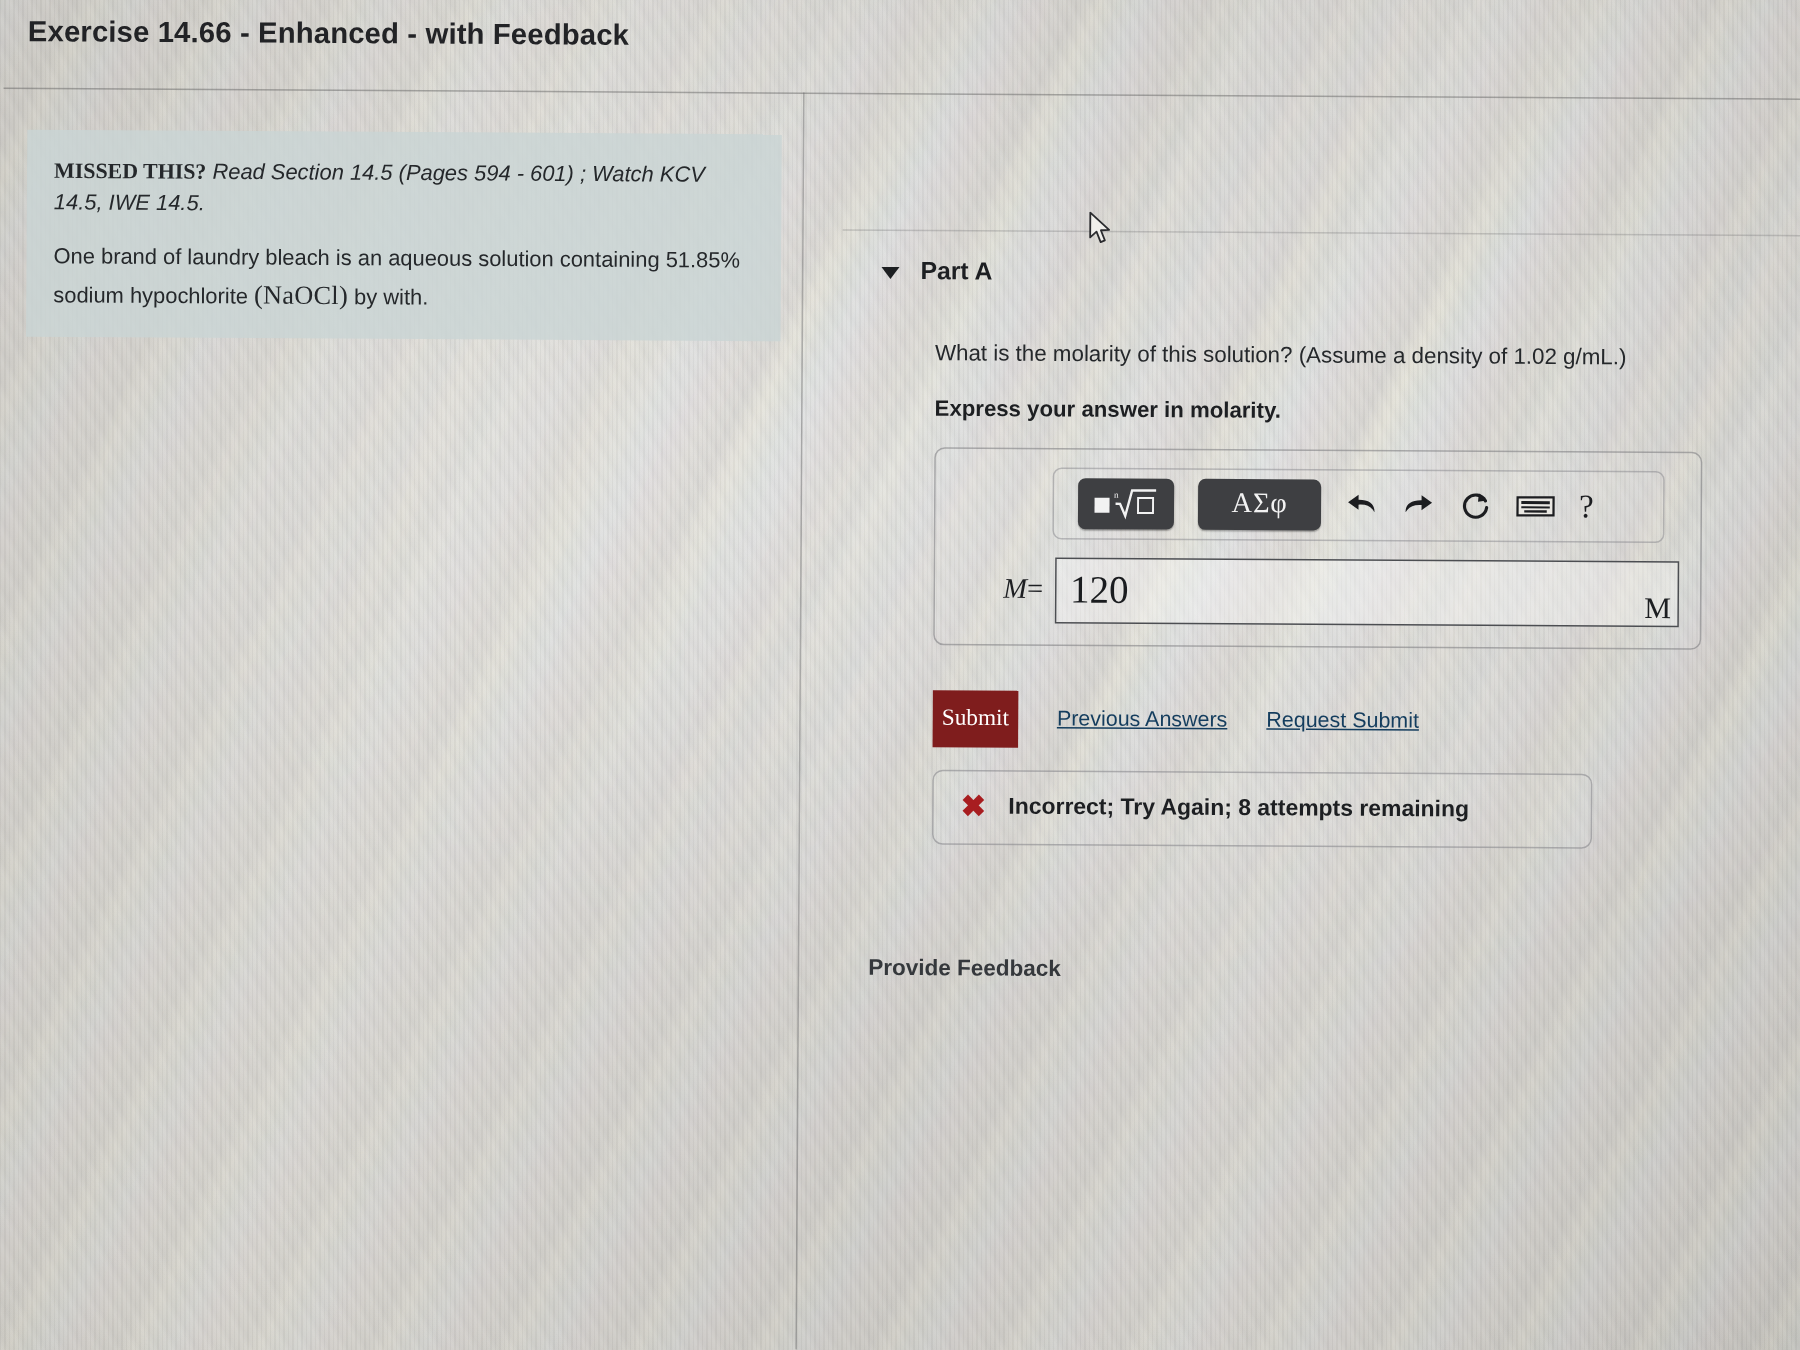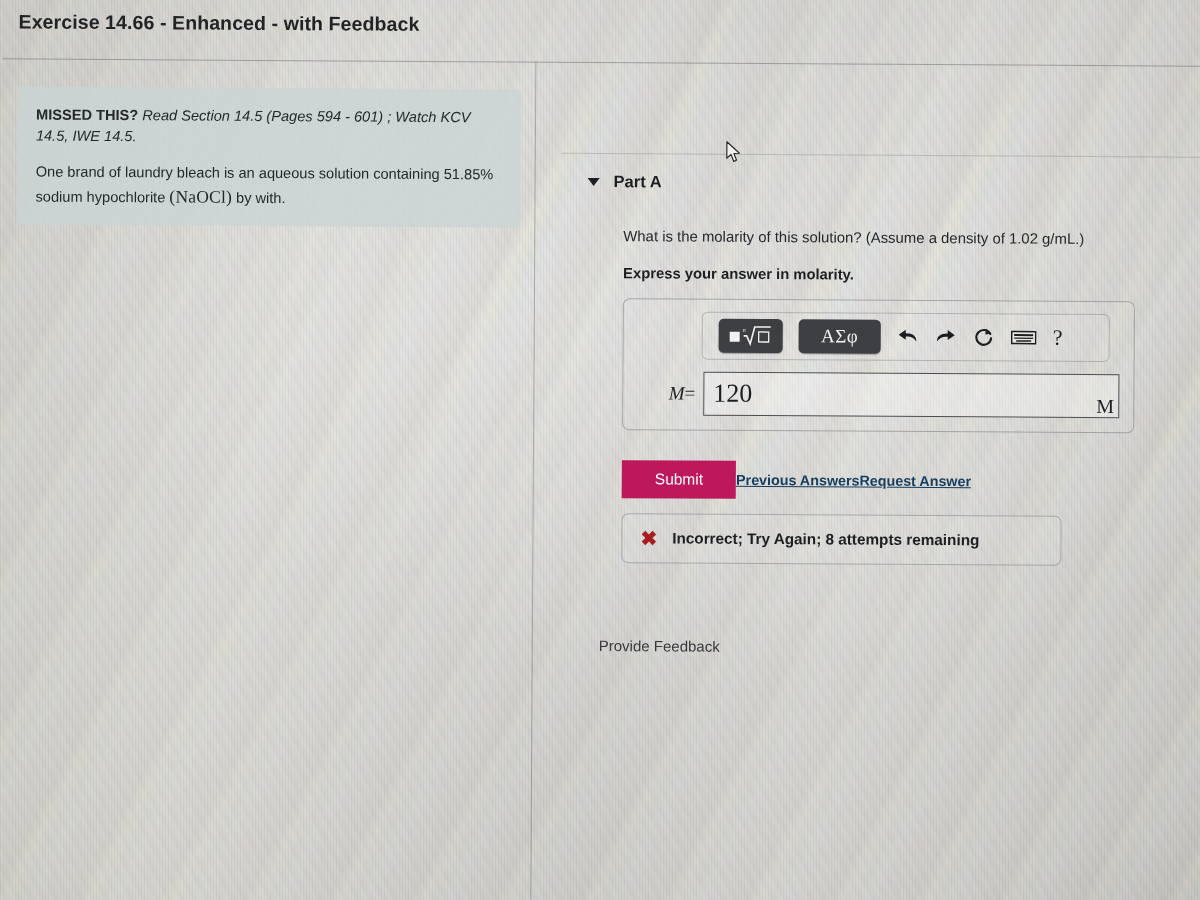--- a/index.html
+++ b/index.html
@@ -129,20 +129,21 @@
     color: #25282b;
   }
   #hint-line {
     font-size: 14.6px;
     line-height: 1.42;
     margin: 0 0 16px 0;
   }
   #hint-line .lead {
     font-weight: bold;
     font-style: normal;
+    font-family: Liberation Serif, serif;
   }
   #hint-line .ital { font-style: italic; }
 
   #problem-statement {
     font-size: 14.6px;
     line-height: 1.45;
     margin: 0;
   }
   .chem {
     font-family: "Liberation Serif", serif;
@@ -279,32 +280,33 @@
   }
 
   
   #submit-row {
     position: absolute;
     left: 622px; top: 460px;
     display: flex;
     align-items: center;
   }
   #submit-button {
-    background: #be185d;
+    background: #7f1d1d;
     color: #ffffff;
     border: none;
-    font-family: Liberation Sans, sans-serif;
+    font-family: Liberation Serif, serif;
     font-size: 15.5px;
-    padding: 10px 33px;
+    padding: 10px 6px;
     cursor: pointer;
   }
   .linkbtn {
+    margin-left: 26px;
     color: #143d5e;
     font-size: 14.3px;
-    font-weight: bold;
+    font-weight: normal;
     text-decoration: underline;
     cursor: pointer;
     white-space: nowrap;
   }
 
   
   #feedback-box {
     position: absolute;
     left: 622px; top: 513px;
     width: 440px;
@@ -325,24 +327,25 @@
   }
   #feedback-text {
     font-size: 15.3px;
     font-weight: bold;
     color: #1d1f22;
     white-space: nowrap;
   }
 
   #provide-feedback {
     position: absolute;
-    left: 600px; top: 637px;
+    left: 580px; top: 637px;
     font-size: 15px;
     color: #35383c;
     cursor: pointer;
+    font-weight: bold;
   }
 
   
   #cursor {
     position: absolute;
     left: 724px; top: 140px;
     width: 17px; height: 23px;
     pointer-events: none;
   }
 </style>
@@ -440,21 +443,21 @@
       </span>
       <input id="answer-input" type="text" value="120" style="">
     </div>
   </div>
 
   <div id="unit-label">M</div>
 
   <div id="submit-row">
     <button id="submit-button">Submit</button>
     <span class="linkbtn">Previous Answers</span>
-    <span class="linkbtn">Request Answer</span>
+    <span class="linkbtn">Request Submit</span>
   </div>
 
   <div id="feedback-box">
     <span id="x-icon">✖</span>
     <span id="feedback-text">Incorrect; Try Again; 8 attempts remaining</span>
   </div>
 
   <div id="provide-feedback">Provide Feedback</div>
 
   <div id="cursor">

